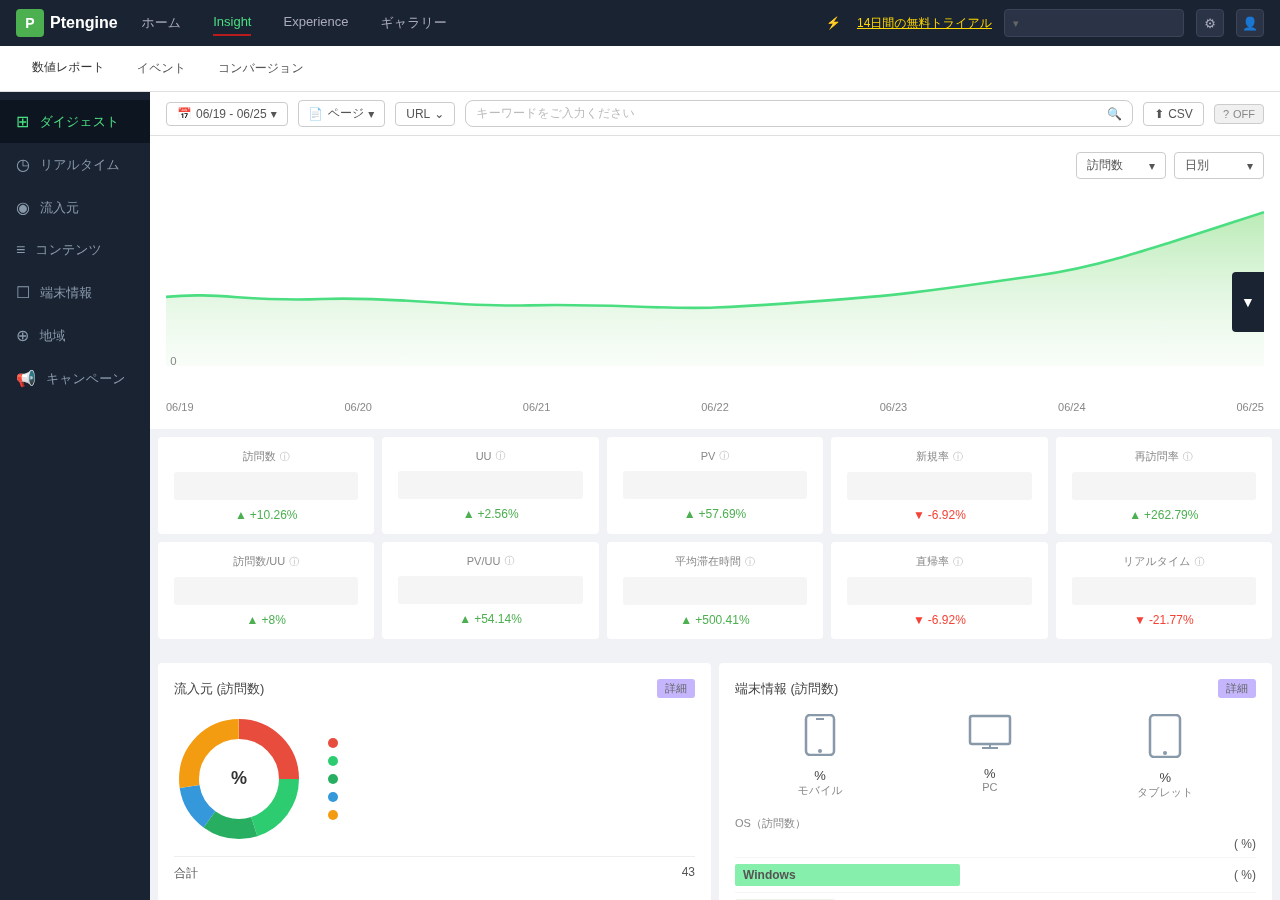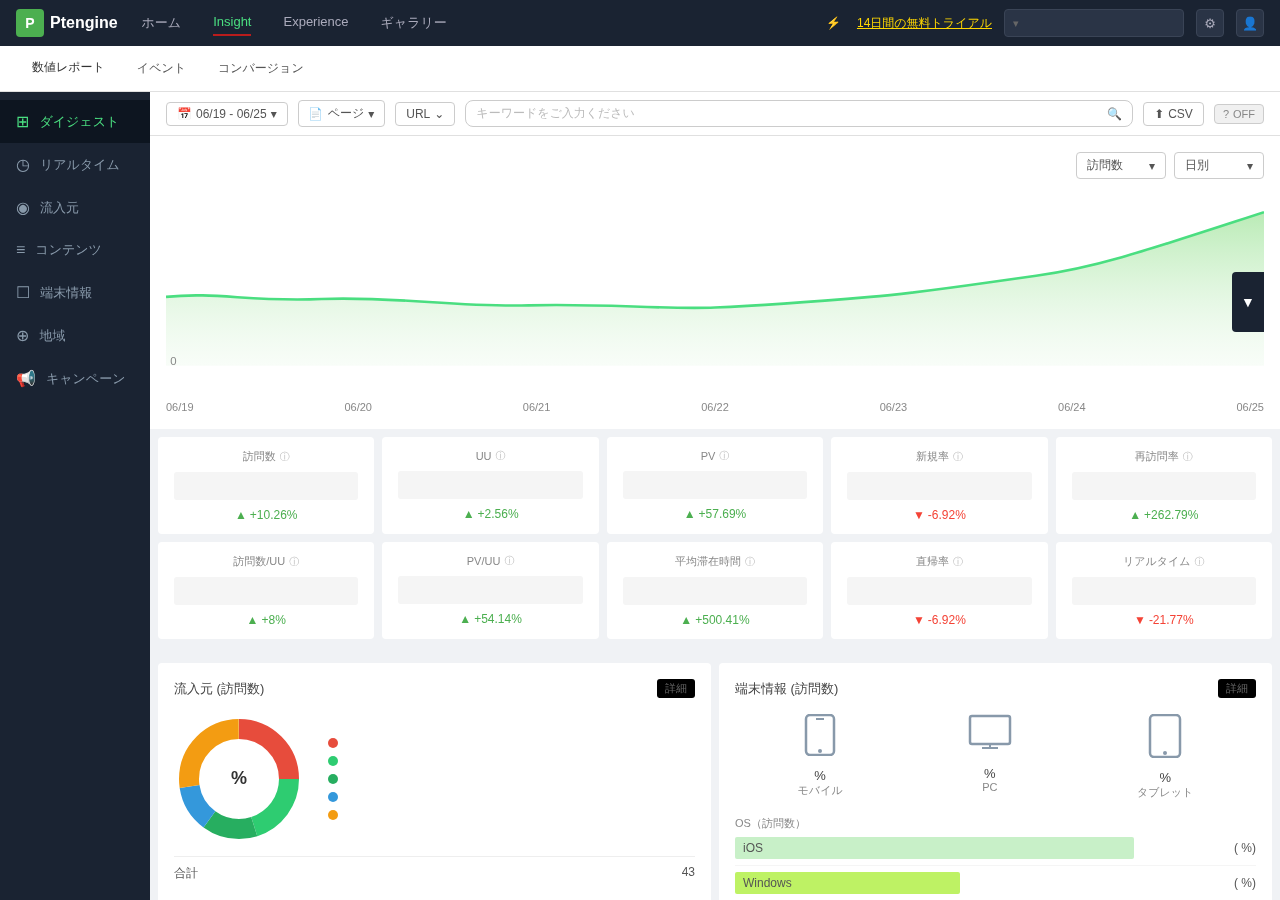--- a/index.html
+++ b/index.html
@@ -318,21 +318,21 @@
     }
     .bottom-card-title {
       font-size: 13px;
       color: #444;
       margin-bottom: 16px;
       display: flex;
       align-items: center;
       justify-content: space-between;
     }
     .detail-btn {
-      background: #000000;
+      background: #c4b5fd;
       border: none;
       border-radius: 3px;
       padding: 2px 8px;
       font-size: 11px;
       color: #666;
       cursor: pointer;
     }
 
     
     .donut-area {
@@ -789,32 +789,27 @@
                 <rect x="3" y="1" width="30" height="42" rx="4" fill="none" stroke="#8899aa" stroke-width="2.5"></rect>
                 <circle cx="18" cy="39" r="2" fill="#8899aa"></circle>
               </svg>
             </div>
             <div class="device-pct">%</div>
             <div class="device-label">タブレット</div>
           </div>
         </div>
         <div class="os-section-title">OS（訪問数）</div>
         <div class="os-row">
-          <div class="os-bar-wrap">
-            <div class="os-bar" style="background:#c8f0c8; width:80%;">
-              <span>iOS</span>
-            </div>
-          </div>
           <div class="os-pct">
             <span>( </span><span>%)</span>
           </div>
         </div>
         <div class="os-row">
           <div class="os-bar-wrap">
-            <div class="os-bar" style="background:#bef264; width:45%;">
+            <div class="os-bar" style="background:#86efac; width:45%;font-weight:bold;">
               <span>Windows</span>
             </div>
           </div>
           <div class="os-pct">
             <span>( </span><span>%)</span>
           </div>
         </div>
         <div class="os-row">
           <div class="os-bar-wrap">
             <div class="os-bar" style="background:#e8f5e8; width:20%;">

